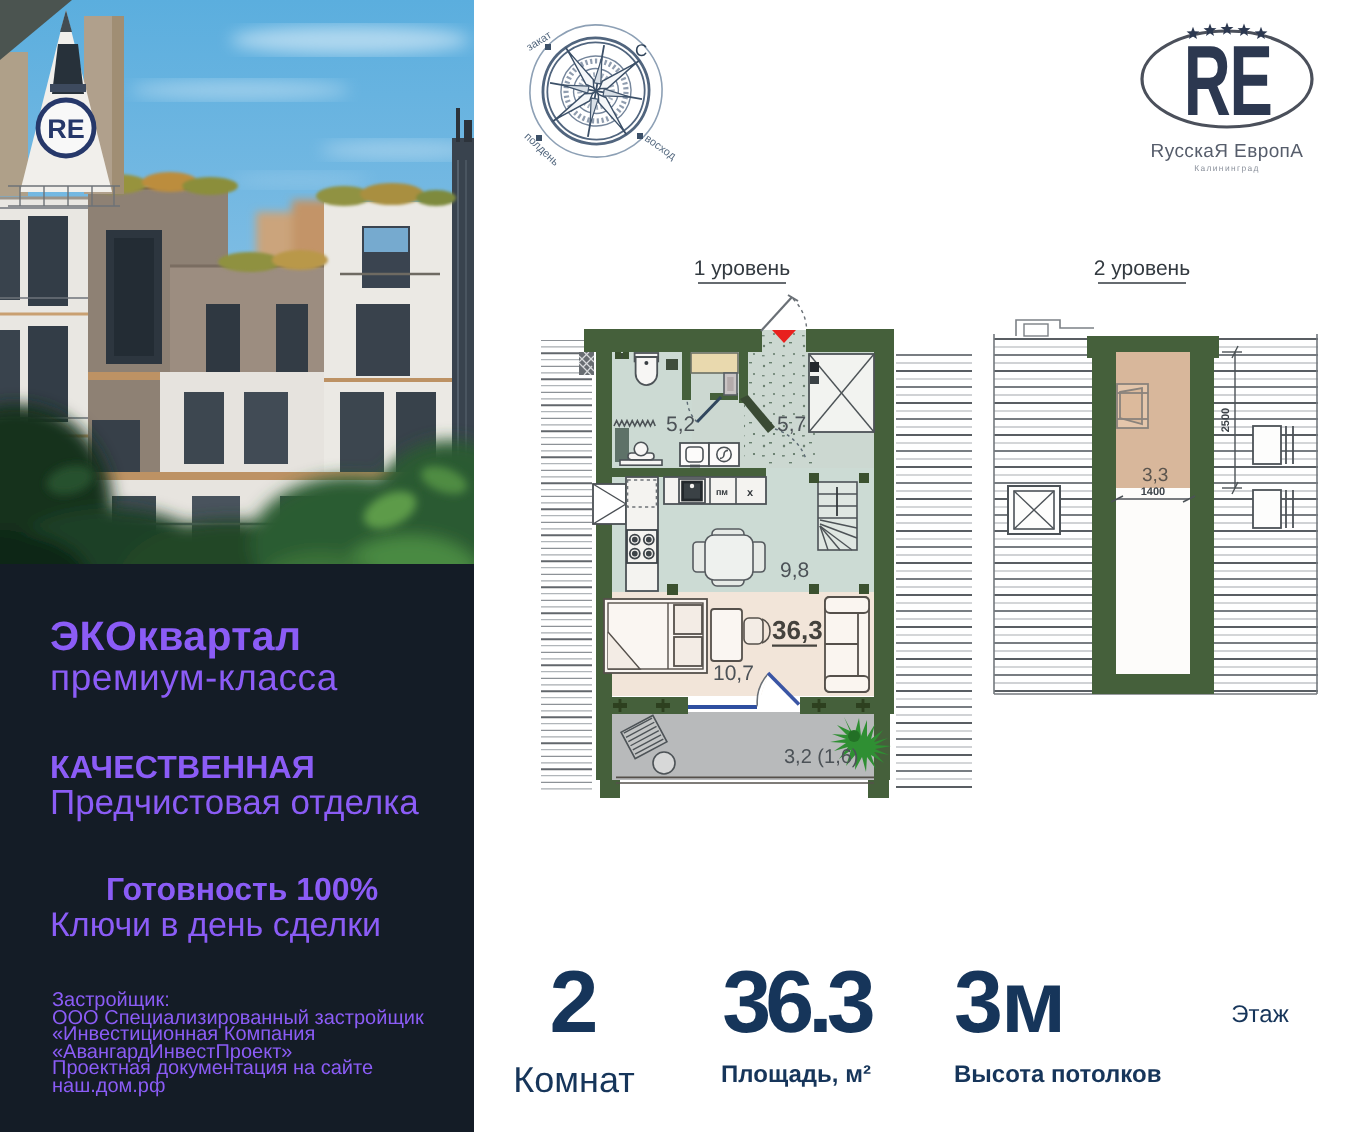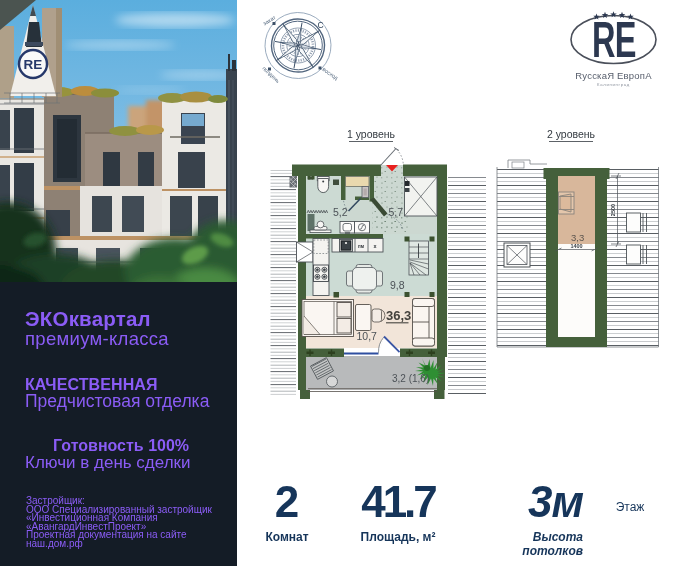--- a/index.html
+++ b/index.html
@@ -583,29 +583,29 @@
       <line x1="643" y1="245" x2="643" y2="264"></line>
       <line x1="646.5" y1="245" x2="646.5" y2="264"></line>
     </g>
   </g>
 </svg>
 
 <div class="abs" style="left:237px;top:470px;width:443px;height:96px;color:#16355a;">
 
   <div class="abs" style="left:0px;top:10px;width:100px;text-align:center;">
     <div style="font-size:44px;font-weight:bold;line-height:44px;">2</div>
-    <div style="font-size:12px;font-weight:bold;margin-top:6px;">Комнат</div>
+    <div style="font-size:18px;font-weight:normal;margin-top:6px;">Комнат</div>
   </div>
 
   <div class="abs" style="left:111px;top:10px;width:100px;text-align:center;">
-    <div style="font-size:44px;font-weight:bold;line-height:44px;letter-spacing:-3px;">41.7</div>
+    <div style="font-size:44px;font-weight:bold;line-height:44px;letter-spacing:-3px;">36.3</div>
     <div style="font-size:12px;font-weight:bold;margin-top:6px;">Площадь, м²</div>
   </div>
 
-  <div class="abs" style="left:240px;top:10px;width:106px;text-align:right;font-style:italic;">
+  <div class="abs" style="left:240px;top:10px;width:106px;text-align:left;">
     <div style="font-size:44px;font-weight:bold;line-height:44px;letter-spacing:-1px;">3м</div>
     <div style="font-size:12px;font-weight:bold;margin-top:6px;">Высота потолков</div>
   </div>
 
   <div class="abs" style="left:343px;top:10px;width:100px;text-align:center;">
     <div style="font-size:12px;font-weight:normal;margin-top:20px;">Этаж</div>
   </div>
 </div>
 
 </body></html>

